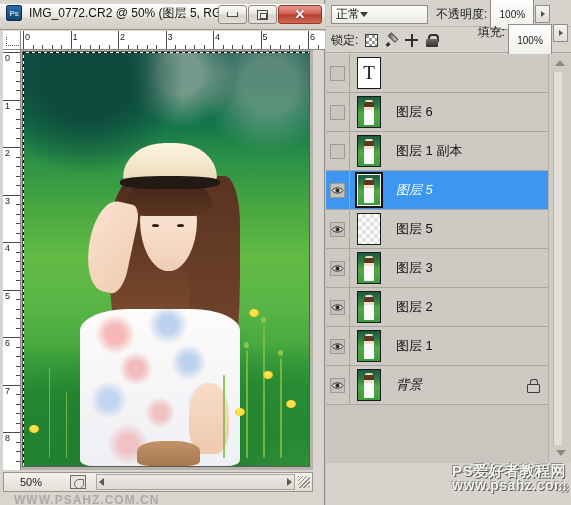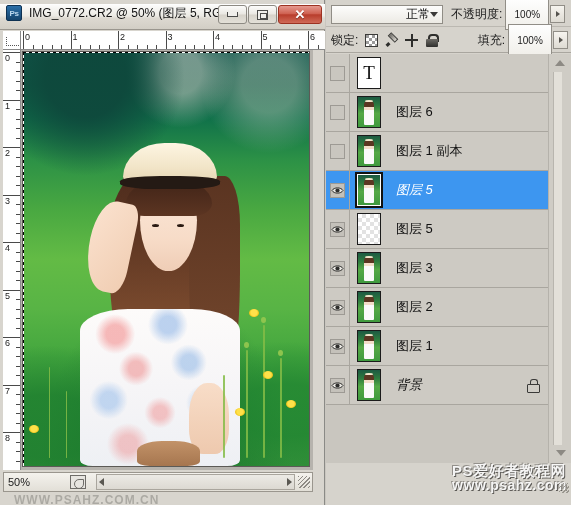--- a/index.html
+++ b/index.html
@@ -222,21 +222,21 @@
 
   
   #doc-status {
     position: absolute; left: 3px; bottom: 13px;
     width: 310px; height: 20px;
     background: linear-gradient(to bottom,#f4f2ed,#e2dfd7);
     border: 1px solid #9a968e;
     display: flex; align-items: center;
   }
   #zoom-value {
-    width: 52px; padding-left: 4px;
+    width: 52px; padding-left: 16px;
     font-size: 11px; color: #1a1a1a;
   }
   #status-doc-icon {
     width: 16px; height: 14px; margin-left: 14px;
     border: 1px solid #6e6c68;
     background: #e7e5e0;
     position: relative;
   }
   #status-doc-icon::after {
     content:''; position:absolute; left:3px; top:3px;
@@ -273,24 +273,24 @@
     width: 245px; height: 505px;
     background: #d6d3cc;
   }
   #panel-row-blend {
     position: absolute; left: 0; top: 2px;
     width: 245px; height: 25px;
     display: flex; align-items: center;
     border-bottom: 1px solid #bbb8b1;
   }
   #blend-select {
-    margin-left: 5px; width: 112px; height: 19px;
+    margin-left: 5px; width: 97px; height: 19px;
     background: linear-gradient(to bottom,#fdfdfc,#eceae4);
     border: 1px solid #908d86;
-    display: flex; align-items: center; justify-content: flex-end;
+    display: flex; align-items: center; justify-content: flex-start;
     padding: 0 4px;
     font-size: 12px; color: #161616;
   }
   .chev-down {
     width:0;height:0;
     border-left:4px solid transparent; border-right:4px solid transparent;
     border-top:5px solid #3a3a38;
   }
   .field-label { font-size: 12px; color: #1b1b1b; margin-left: 8px; white-space: nowrap; }
   .num-box {
@@ -334,21 +334,21 @@
   .ic-move::before { content:''; position:absolute; left:5.5px; top:0; width:2px; height:13px; background:#2e2e2c; }
   .ic-move::after  { content:''; position:absolute; left:0; top:5.5px; width:13px; height:2px; background:#2e2e2c; }
   .ic-lock::before {
     content:''; position:absolute; left:3px; top:0px; width:7px; height:6px;
     border:2px solid #2e2e2c; border-bottom:none; border-radius:4px 4px 0 0;
   }
   .ic-lock::after {
     content:''; position:absolute; left:0.5px; top:5px; width:12px; height:8px;
     background: linear-gradient(to bottom,#6d6b66,#2e2e2c); border-radius:1px;
   }
-  #fill-group { margin-left: auto; display:flex; align-items:center; }
+  #fill-group { margin-left: auto; display:flex; align-items:flex-start; }
 
   
   #layer-list {
     position: absolute; left: 0; top: 54px;
     width: 245px; height: 409px;
     background: #c9c6bf;
     overflow: hidden;
   }
   #layer-rows { position:absolute; left:0; top:0; width: 222px; }
   .layer-row {

